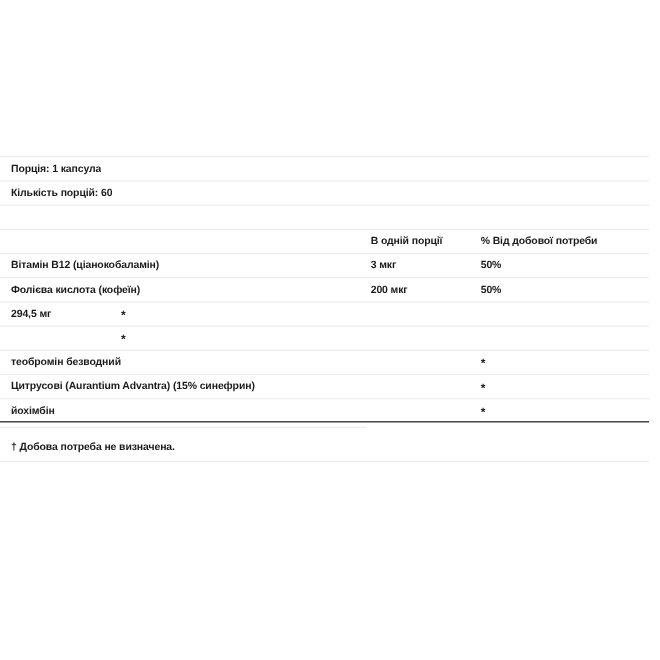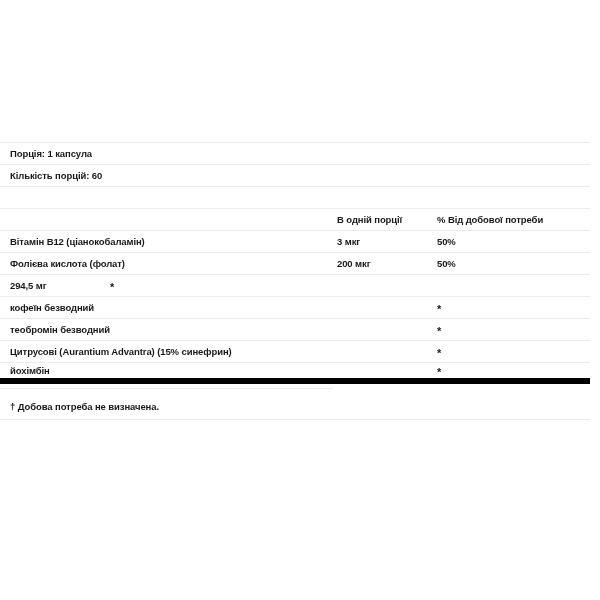--- a/index.html
+++ b/index.html
@@ -37,21 +37,21 @@
     position: relative;
     box-sizing: border-box;
     height: 22px;
     border-top: 1px solid #ececec;
     display: flex;
     align-items: center;
     padding-left: 10px;
     padding-right: 0;
   }
   .srow:last-child {
-    border-bottom: 6px solid #000000;
+    border-bottom: 1px solid #000000;
   }
 
   .srow .c-name {
     flex: 0 0 327px;
     font-size: 9.5px;
     font-weight: 600;
     letter-spacing: -0.1px;
     white-space: nowrap;
     overflow: hidden;
   }
@@ -156,32 +156,31 @@
       <span class="c-dv">% Від добової потреби</span>
     </div>
 
     <div class="srow">
       <span class="c-name">Вітамін B12 (ціанокобаламін)</span>
       <span class="c-amount">3 мкг</span>
       <span class="c-dv">50%</span>
     </div>
 
     <div class="srow">
-      <span class="c-name">Фолієва кислота (фолат)</span>
+      <span class="c-name">Фолієва кислота (кофеїн)</span>
       <span class="c-amount">200 мкг</span>
       <span class="c-dv">50%</span>
     </div>
 
     <div class="srow">
       <span class="c-amount">294,5 мг</span>
       <span class="c-dv mark">*</span>
     </div>
 
     <div class="srow">
-      <span class="c-name">кофеїн безводний</span>
       <span class="c-amount"></span>
       <span class="c-dv mark">*</span>
     </div>
 
     <div class="srow">
       <span class="c-name">теобромін безводний</span>
       <span class="c-amount"></span>
       <span class="c-dv mark">*</span>
     </div>
 

